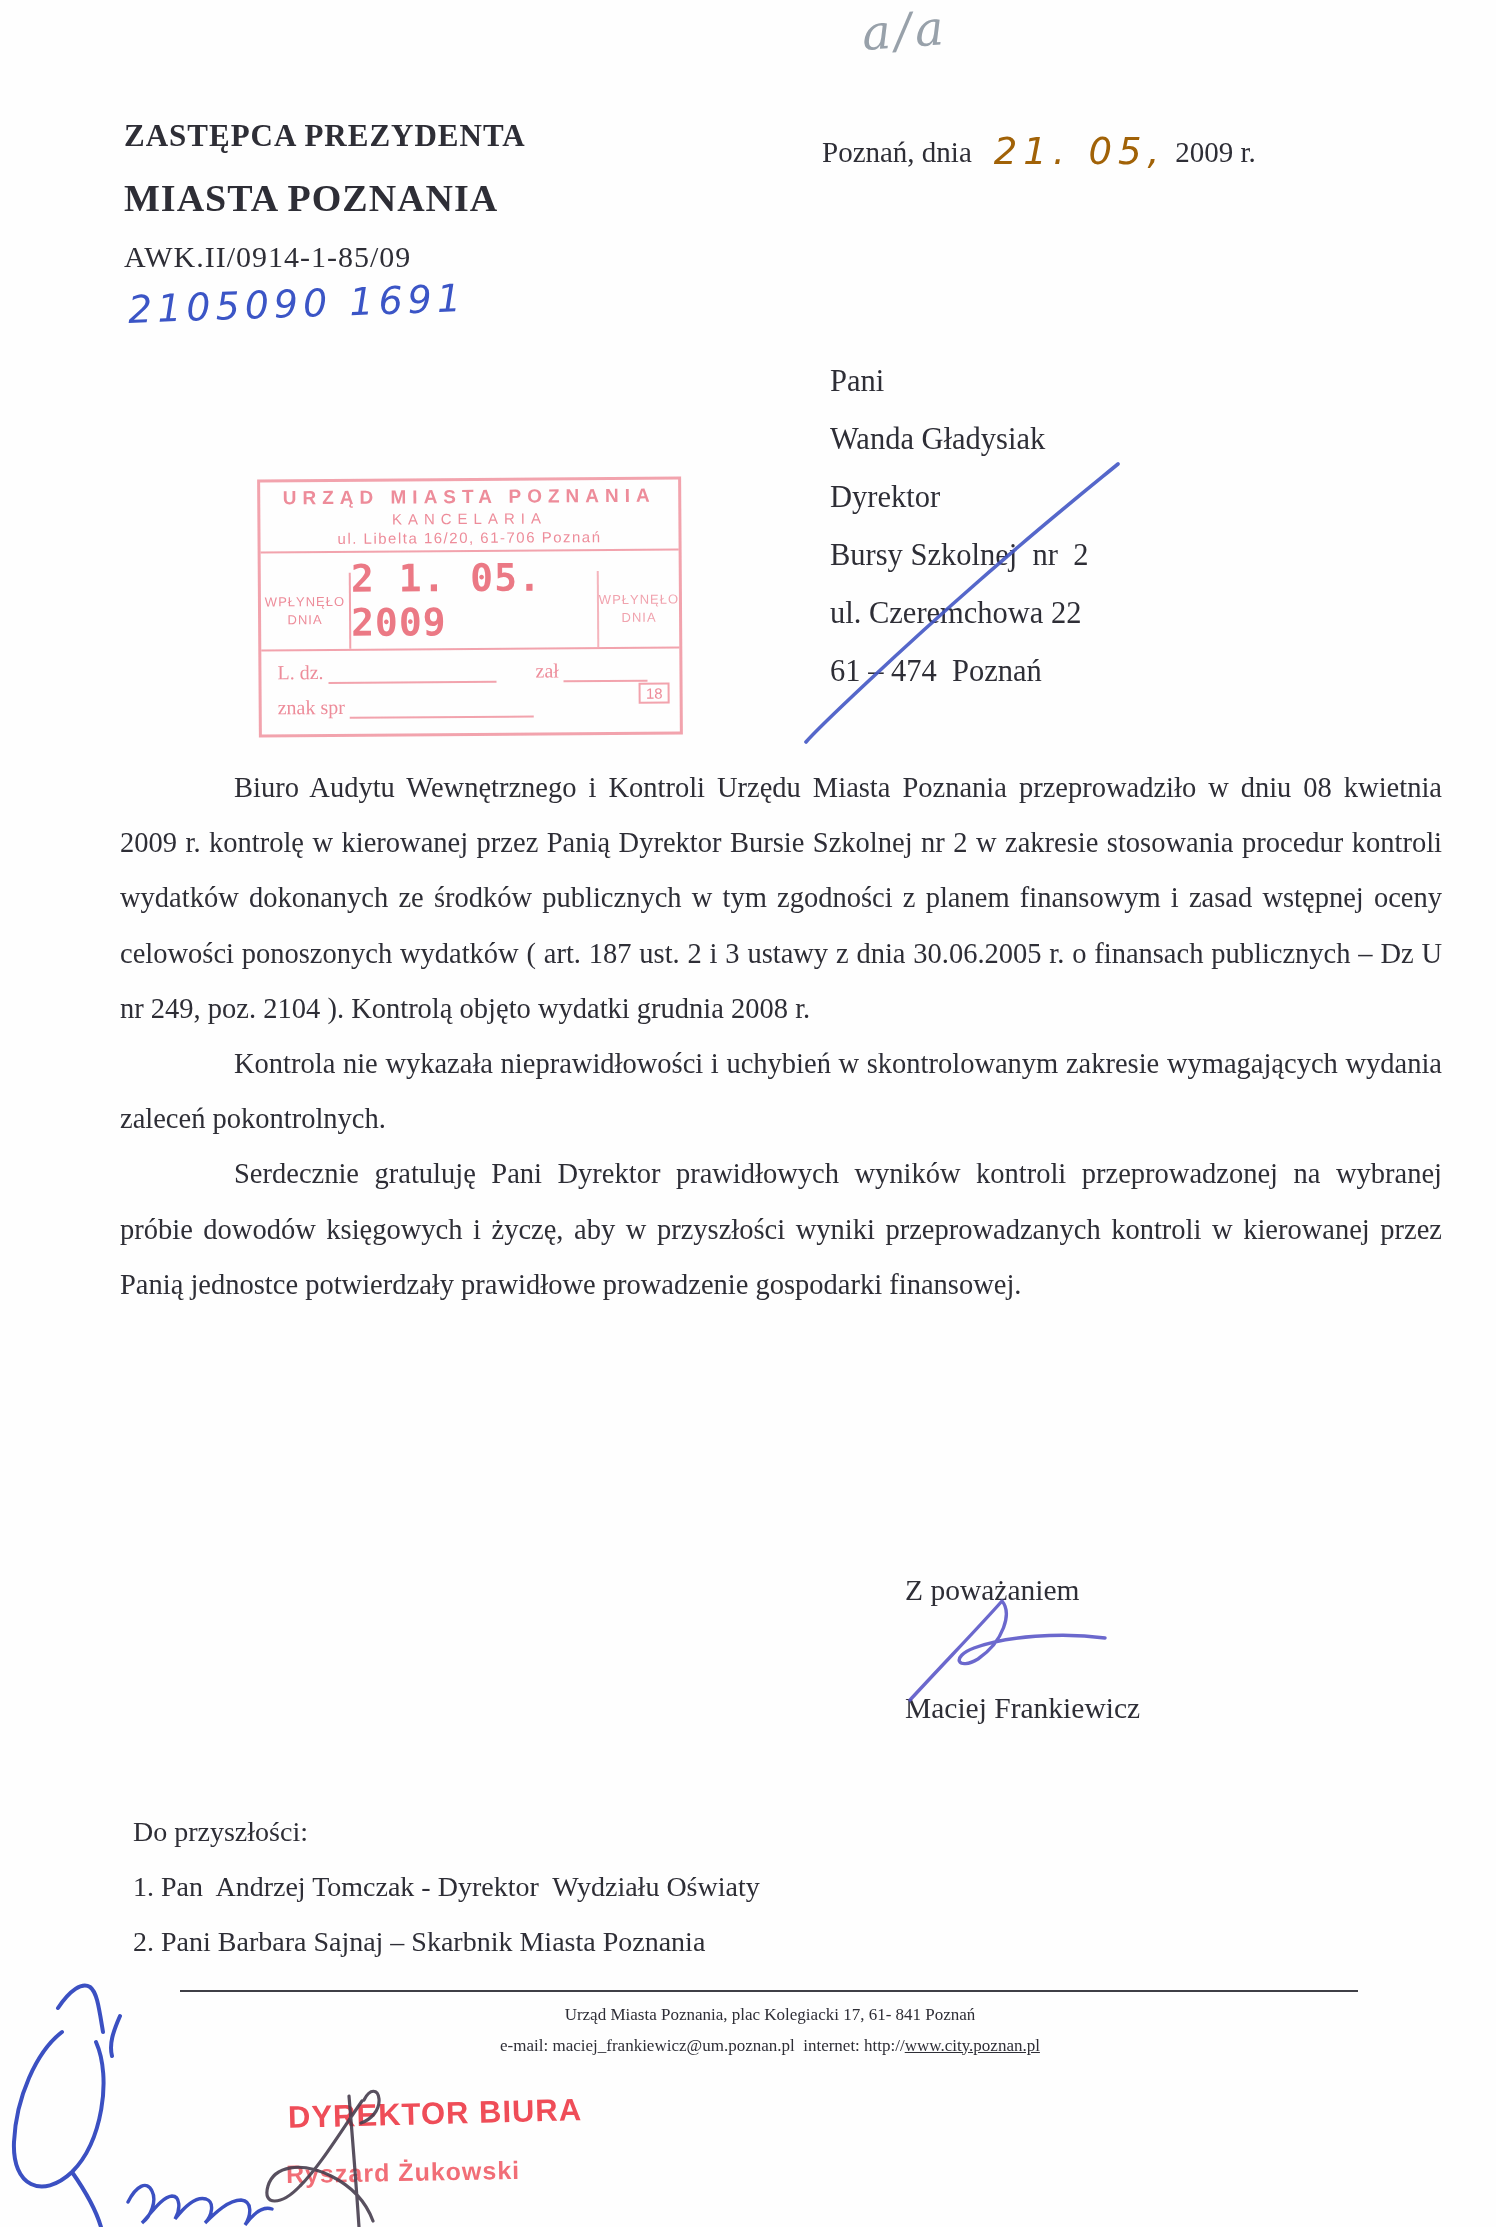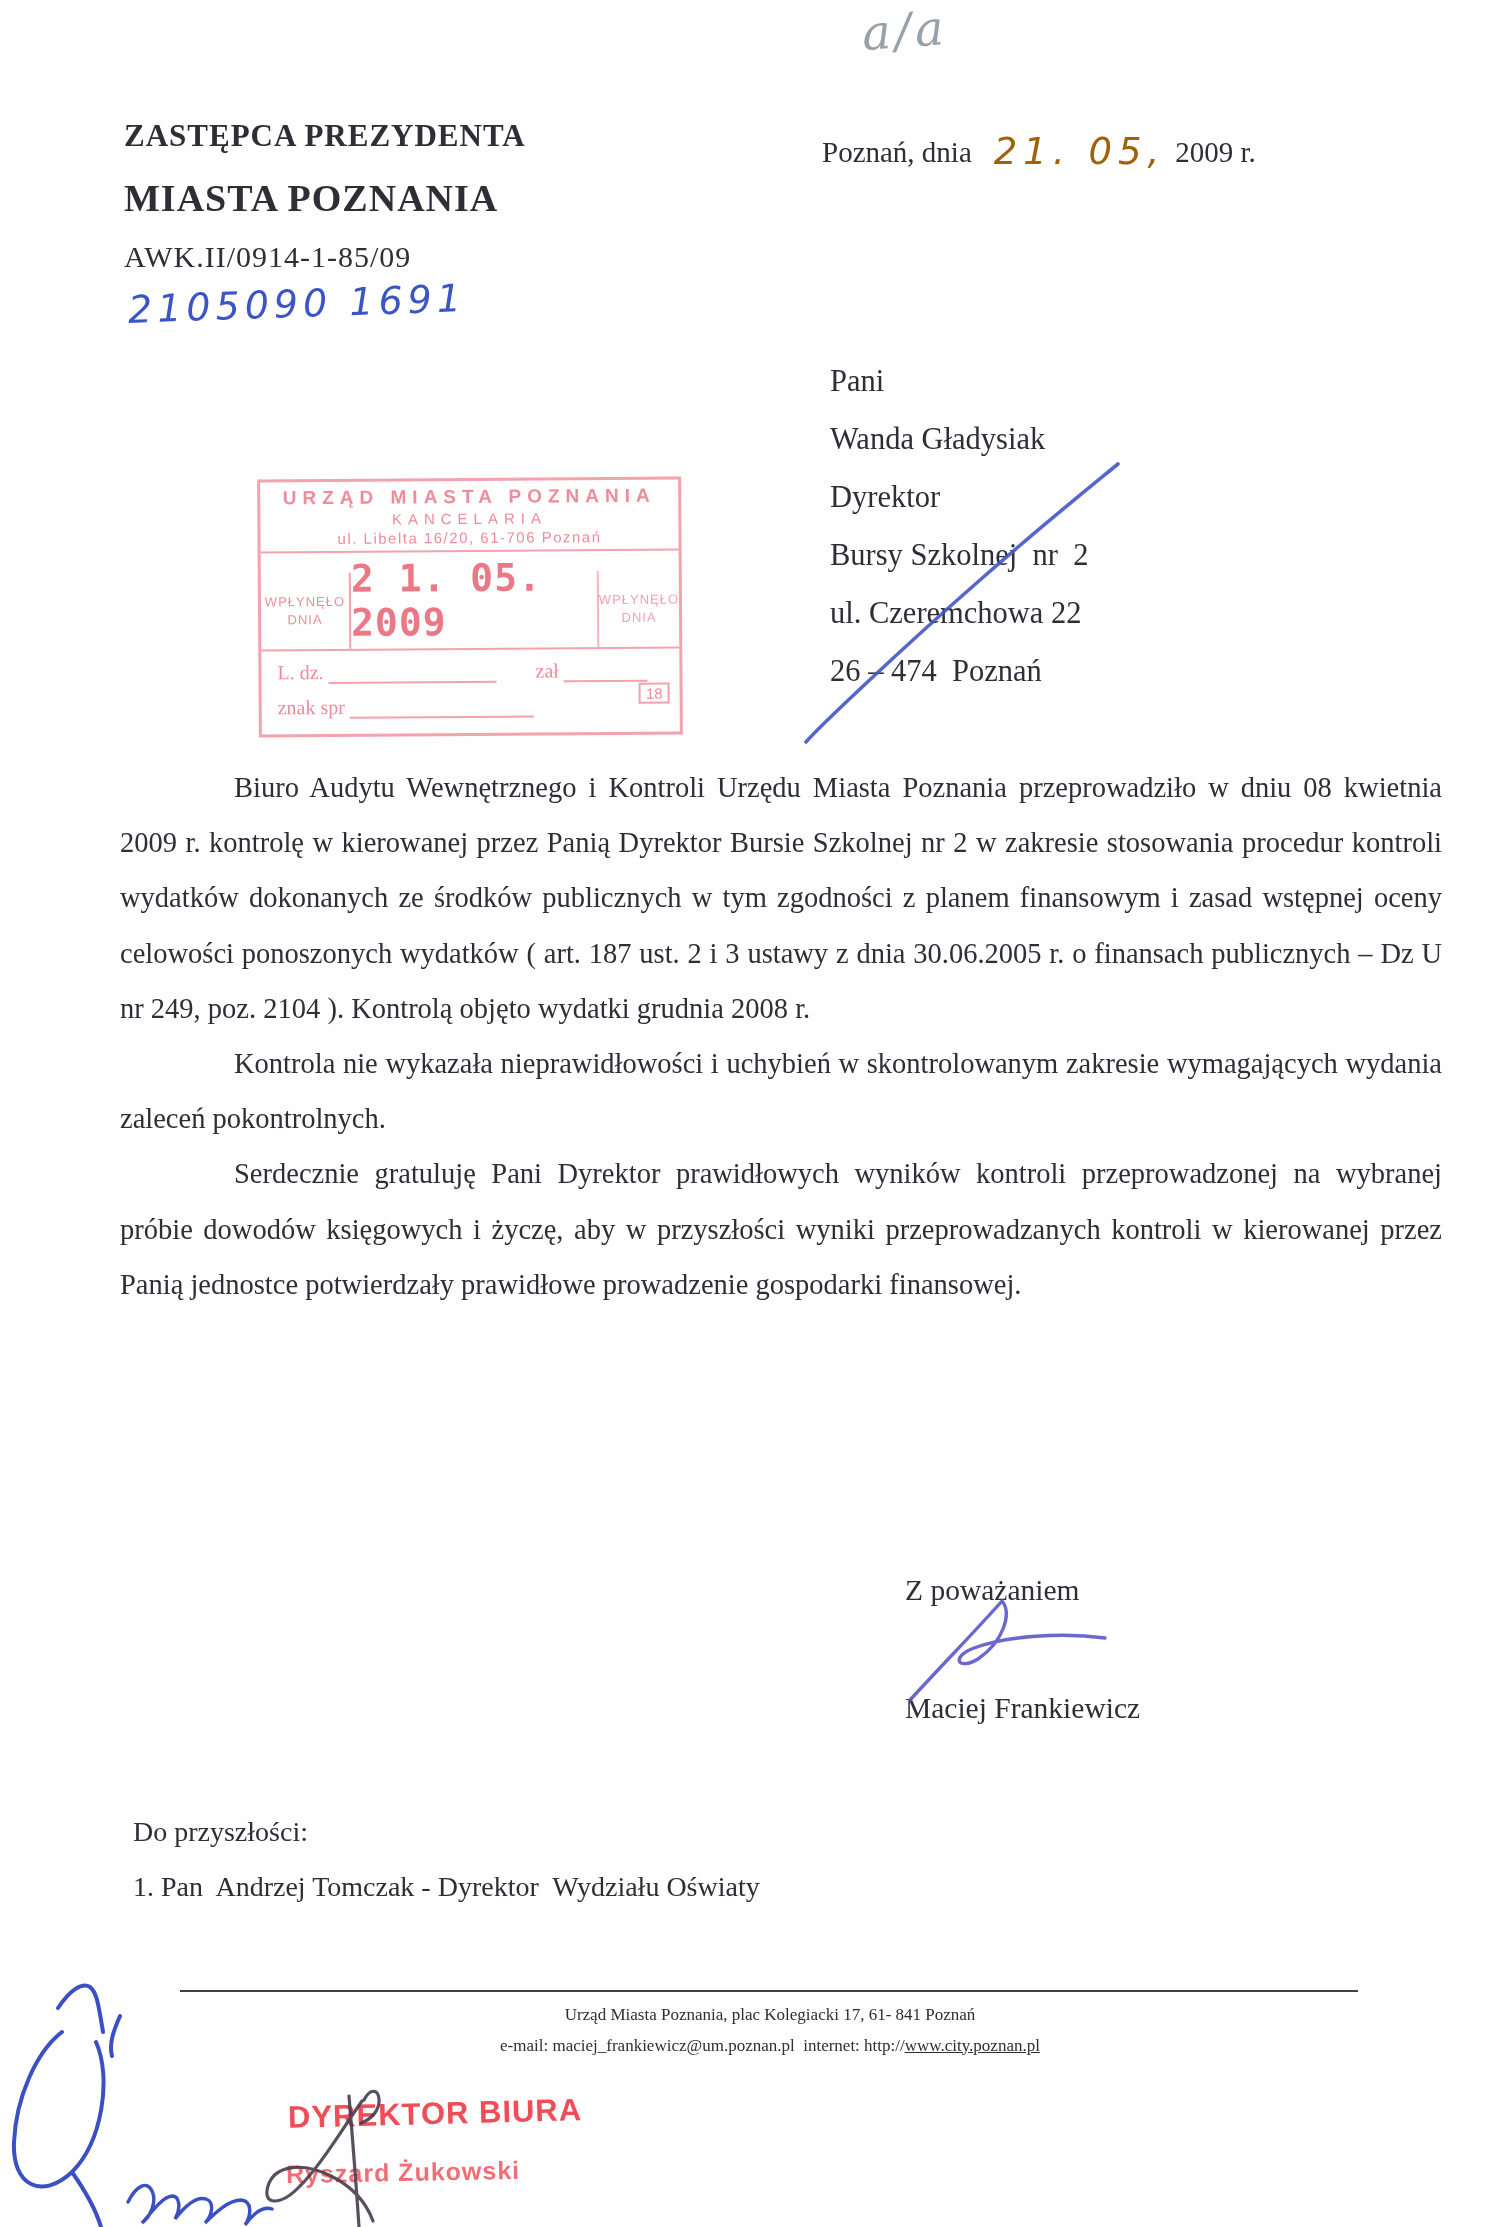--- a/index.html
+++ b/index.html
@@ -104,21 +104,21 @@
   <span class="hand">21. 05,</span>
   <span class="printed">2009 r.</span>
 </div>
 
 <div class="abs recipient">
     <div class="rcpt-line">Pani</div>
     <div class="rcpt-line">Wanda Gładysiak</div>
     <div class="rcpt-line">Dyrektor</div>
     <div class="rcpt-line">Bursy Szkolnej  nr  2</div>
     <div class="rcpt-line">ul. Czeremchowa 22</div>
-    <div class="rcpt-line">26 – 474  Poznań</div>
+    <div class="rcpt-line">61 – 474  Poznań</div>
   </div>
 
 <div class="abs stamp">
   <div class="stamp-head">
     <div class="l1">URZĄD MIASTA POZNANIA</div>
     <div class="l2">KANCELARIA</div>
     <div class="l3">ul. Libelta 16/20, 61-706 Poznań</div>
   </div>
   <div class="stamp-mid">
     <div class="stamp-cell cell-l">
@@ -152,20 +152,21 @@
     <p class="body-par">Serdecznie gratuluję Pani Dyrektor prawidłowych wyników kontroli przeprowadzonej na wybranej próbie dowodów księgowych i życzę, aby w przyszłości wyniki przeprowadzanych kontroli w kierowanej przez Panią jednostce potwierdzały prawidłowe prowadzenie gospodarki finansowej.</p>
   </div>
 
 <div class="abs salutation">Z poważaniem</div>
 <div class="abs signer">Maciej Frankiewicz</div>
 
 <div class="abs cc">
   <div class="cc-label">Do przyszłości:</div>
   <div>
       <div class="cc-item">1. Pan  Andrzej Tomczak - Dyrektor  Wydziału Oświaty</div>
+      <div class="cc-item">2. Pani Barbara Sajnaj – Skarbnik Miasta Poznania</div>
     </div>
 </div>
 
 <div class="abs footer-rule"></div>
 <div class="abs footer">
   <div>Urząd Miasta Poznania, plac Kolegiacki 17, 61- 841 Poznań</div>
   <div>
     <span class="prewrap">e-mail: maciej_frankiewicz@um.poznan.pl  internet: http://</span><span class="link">www.city.poznan.pl</span>
   </div>
 </div>

